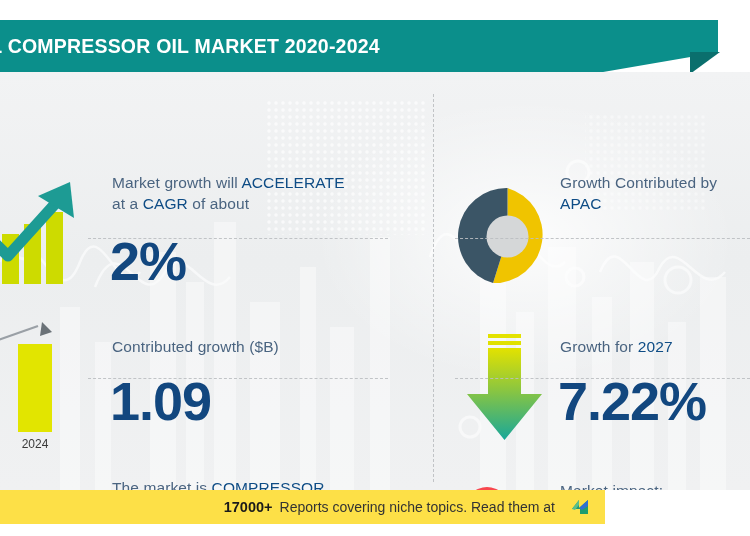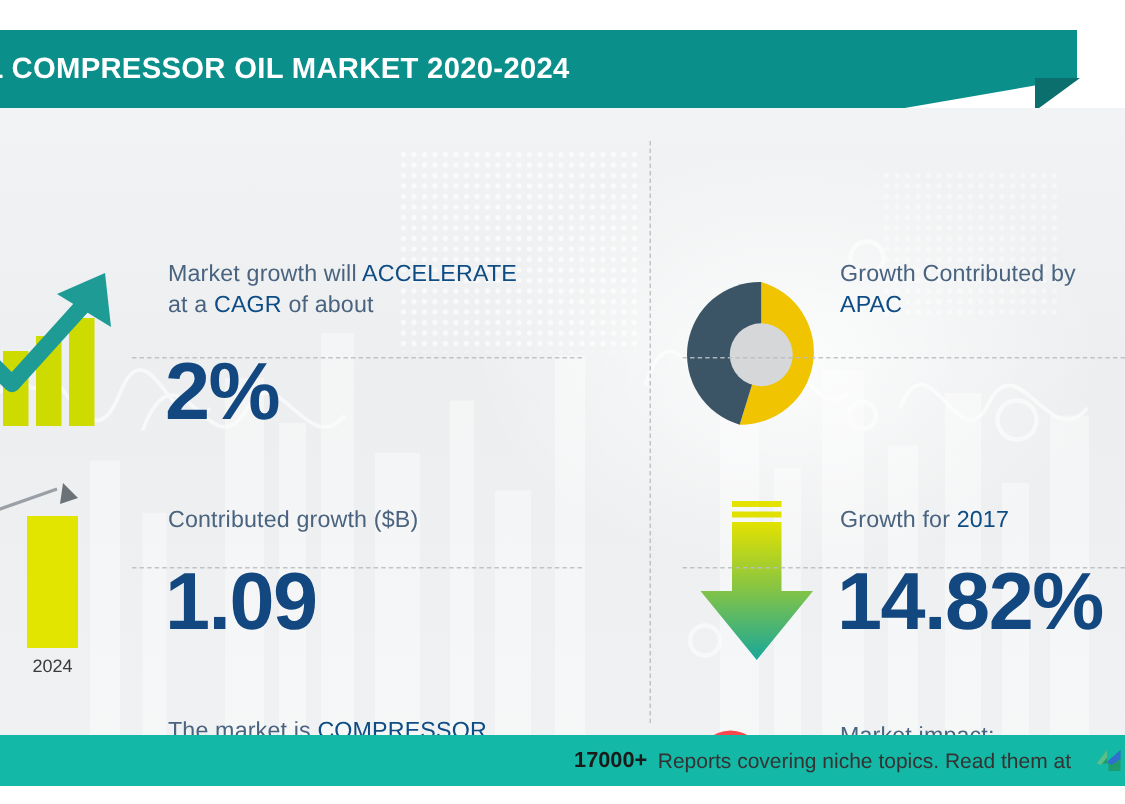--- a/index.html
+++ b/index.html
@@ -132,25 +132,26 @@
   #icon-bar-chart     { left: -30px; top: 248px; width: 120px; height: 135px; }
   #icon-fragmented    { left: -14px; top: 398px; width: 110px; height: 90px; }
   #icon-donut         { left: 455px; top: 112px; width: 105px; height: 105px; }
   #icon-down-arrow    { left: 462px; top: 258px; width: 85px; height: 115px; }
   #icon-negative      { left: 462px; top: 412px; width: 50px; height: 50px; }
 
   
   .footer {
     position: absolute;
     left: 0; top: 490px;
-    width: 750px; height: 34px;
-    background: #14b8a6;
+    width: 605px; height: 34px;
+    background: #fde047;
     display: flex;
     align-items: center;
     justify-content: flex-end;
+    padding-right: 14px;
   }
   .footer-count {
     color: #1a1a1a;
     font-size: 14.5px;
     font-weight: bold;
     margin-right: 7px;
   }
   .footer-text {
     color: #333333;
     font-size: 14px;
@@ -343,23 +344,23 @@
       <br>
       
     </div>
 
     <div class="block caption" id="cell-apac-text">
       <span>Growth Contributed by</span><br>
       <b>APAC</b>
     </div>
 
     <div class="block caption" id="cell-gr2020-text">
-      <span>Growth for </span><b>2017</b>
-    </div>
-    <div class="block bignum" id="cell-gr2020-value">14.82%</div>
+      <span>Growth for </span><b>2027</b>
+    </div>
+    <div class="block bignum" id="cell-gr2020-value">7.22%</div>
 
     <div class="block caption" id="cell-impact-text">Market impact:</div>
 
   </div>
 
   <div class="footer">
     <span class="footer-count">17000+</span>
     <span class="footer-text">Reports covering niche topics. Read them at</span>
     <svg class="footer-logo" viewBox="0 0 22 22">
       <path d="M3,13 L10,4 L10,12 L19,4 L19,18 L11,18 L11,13 Z" fill="#1f9c6e"></path>

